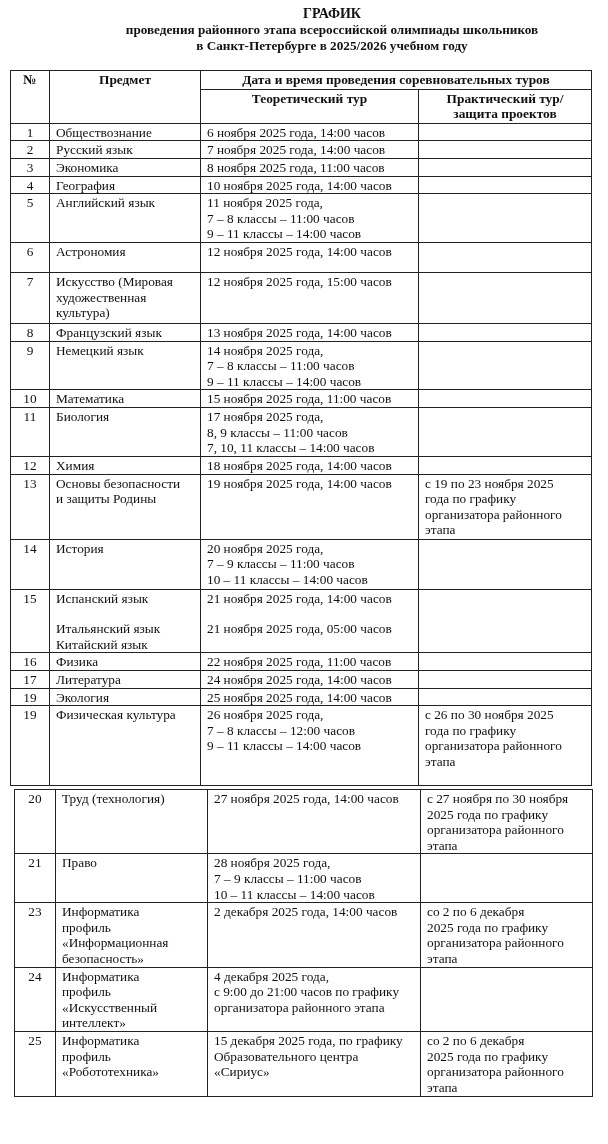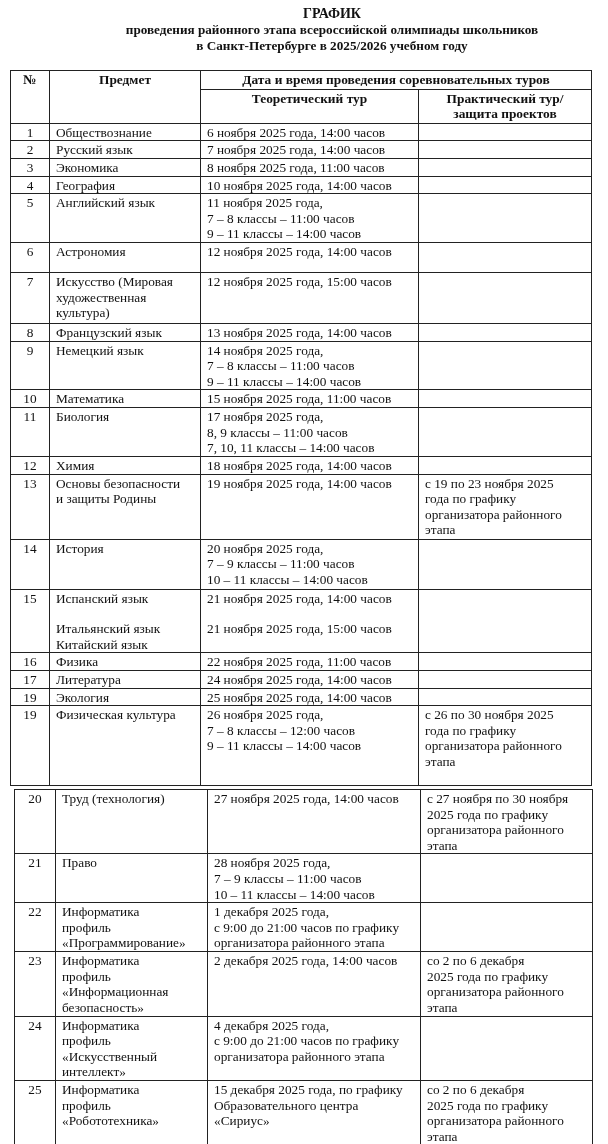--- a/index.html
+++ b/index.html
@@ -209,21 +209,21 @@
         <td class="num">15</td>
         <td>
           <span class="line">Испанский язык</span>
           <span class="gap"></span>
           <span class="line">Итальянский язык</span>
           <span class="line">Китайский язык</span>
         </td>
         <td>
           <span class="line">21 ноября 2025 года, 14:00 часов</span>
           <span class="gap"></span>
-          <span class="line">21 ноября 2025 года, 15:00 часов</span>
+          <span class="line">21 ноября 2025 года, 05:00 часов</span>
         </td>
         <td></td>
       </tr>
       <tr style="height: 16px;">
         <td class="num">16</td>
         <td>
           <span class="line">Физика</span>
         </td>
         <td>
           <span class="line">22 ноября 2025 года, 11:00 часов</span>
@@ -298,34 +298,20 @@
         <td>
           <span class="line">Право</span>
         </td>
         <td>
           <span class="line">28 ноября 2025 года,</span>
           <span class="line">7 – 9 классы – 11:00 часов</span>
           <span class="line">10 – 11 классы – 14:00 часов</span>
         </td>
         <td></td>
       </tr>
-      <tr style="height: 49px;">
-        <td class="num">22</td>
-        <td>
-          <span class="line">Информатика</span>
-          <span class="line">профиль</span>
-          <span class="line">«Программирование»</span>
-        </td>
-        <td>
-          <span class="line">1 декабря 2025 года,</span>
-          <span class="line">с 9:00 до 21:00 часов по графику</span>
-          <span class="line">организатора районного этапа</span>
-        </td>
-        <td></td>
-      </tr>
       <tr style="height: 64px; margin-left: 20px;">
         <td class="num">23</td>
         <td>
           <span class="line">Информатика</span>
           <span class="line">профиль</span>
           <span class="line">«Информационная</span>
           <span class="line">безопасность»</span>
         </td>
         <td>
           <span class="line">2 декабря 2025 года, 14:00 часов</span>

